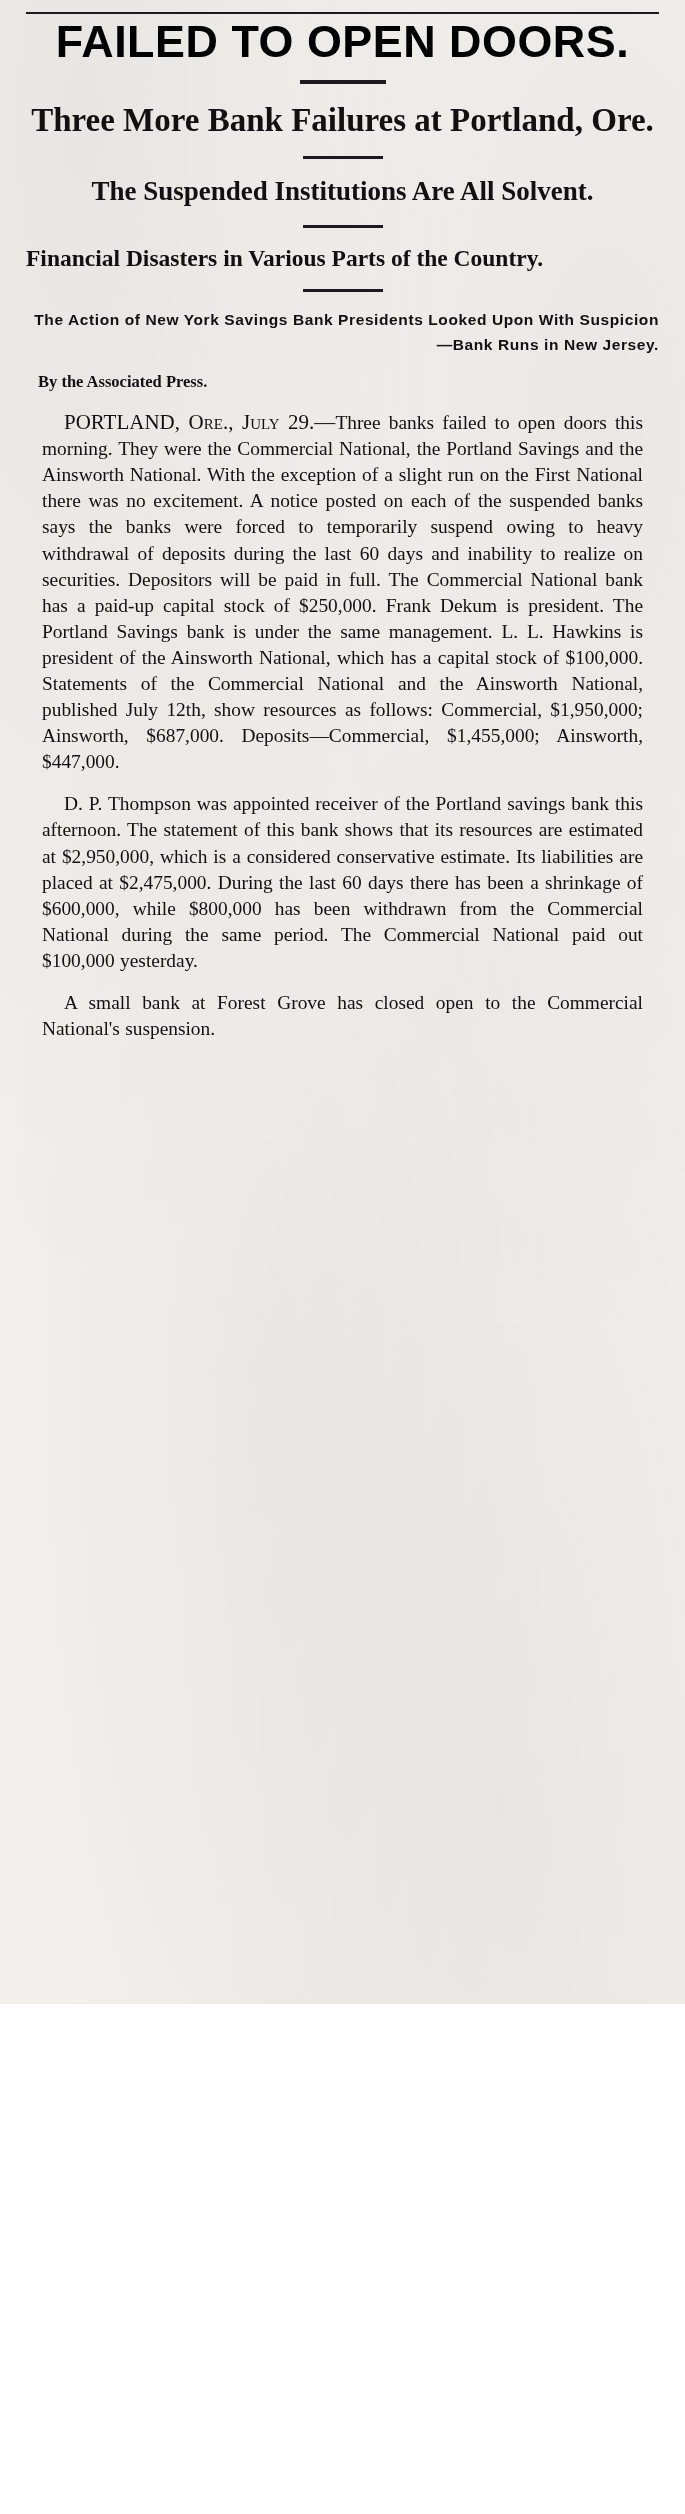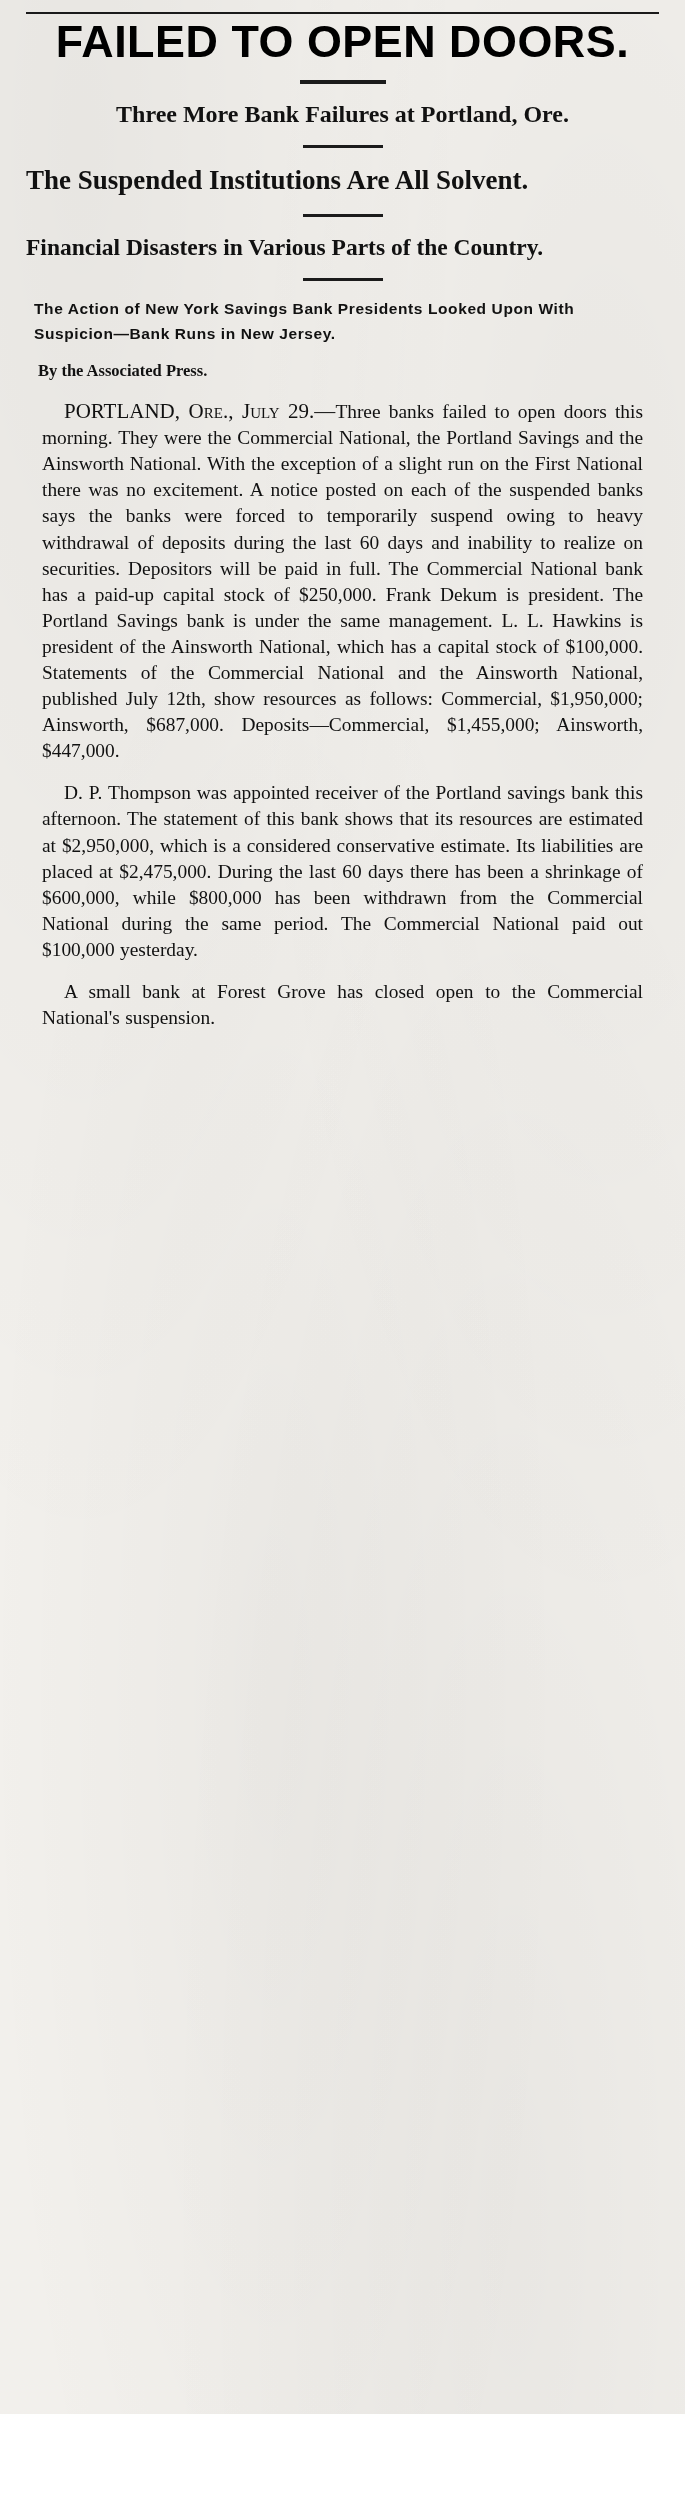--- a/index.html
+++ b/index.html
@@ -8,21 +8,21 @@
     background: #ffffff;
   }
   body {
     width: 685px;
     font-family: "Liberation Serif", serif;
     color: #111111;
   }
   .page {
     position: relative;
     width: 685px;
-    height: 2414px;
+    height: 2004px;
     background: #f2f0ec;
     box-sizing: border-box;
     padding: 10px 26px 14px 26px;
     overflow: hidden;
   }
   
   .page::before {
     content: "";
     position: absolute;
     inset: 0;
@@ -58,48 +58,48 @@
     background: #1b1b1b;
     margin: 16px auto 16px auto;
   }
   .hr-short.thin {
     height: 3px;
     width: 80px;
   }
   .deck1 {
     font-family: "Liberation Serif", serif;
     font-weight: bold;
-    font-size: 24px;
+    font-size: 33px;
     line-height: 1.22;
     text-align: center;
     margin: 0;
   }
   .deck2 {
     font-family: "Liberation Serif", serif;
     font-weight: bold;
     font-size: 27px;
     line-height: 1.24;
-    text-align: left;
+    text-align: center;
     margin: 0;
   }
   .deck3 {
     font-family: "Liberation Serif", serif;
     font-weight: bold;
     font-size: 23.5px;
     line-height: 1.26;
     margin: 0;
   }
   .deck4 {
     font-family: "Liberation Sans", sans-serif;
     font-weight: bold;
     font-size: 15.5px;
     line-height: 1.6;
     letter-spacing: 0.6px;
-    text-align: left;
-    margin: 8px;
+    text-align: right;
+    margin: 0;
   }
   .byline {
     font-family: "Liberation Serif", serif;
     font-weight: bold;
     font-size: 16.5px;
     margin: 14px 0 4px 12px;
     text-align: left;
   }
   .body {
     font-family: "Liberation Serif", serif;

